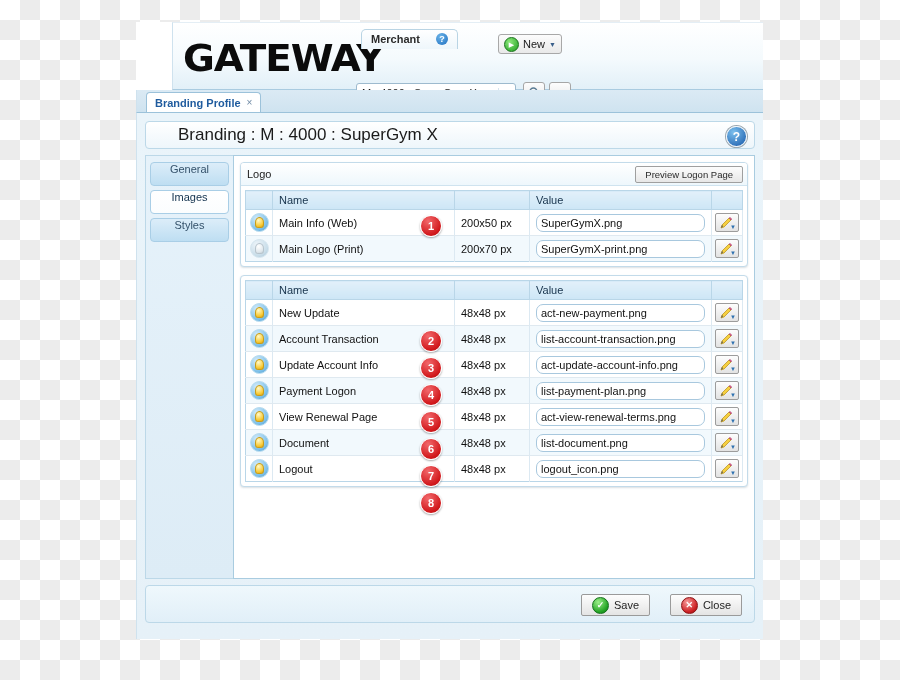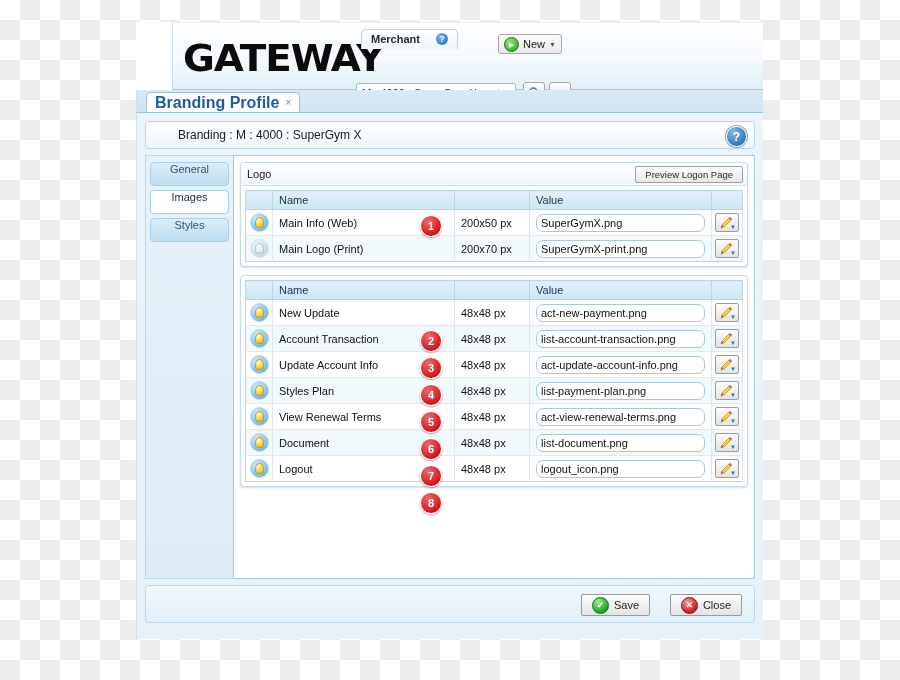--- a/index.html
+++ b/index.html
@@ -100,42 +100,42 @@
   }
   .tab{
     position:absolute;left:9px;top:2px;height:20px;
     background:#ffffff;
     border:1px solid #9cc2da;border-bottom:none;
     border-radius:4px 4px 0 0;
     padding:0 8px;
     display:flex;align-items:center;gap:6px;
     box-sizing:border-box;
   }
-  .tab .lbl{font-size:16px;font-weight:bold;color:#1f5b9e;}
+  .tab .lbl{font-size:11px;font-weight:bold;color:#1f5b9e;}
   .tab .x{font-size:10px;color:#6f8aa5;}
 
   
   .body-area{
     position:relative;
     height:calc(614px - 66px - 22px);
     background:linear-gradient(to bottom,#eaf4fa,#e6f1f8);
     border-left:1px solid #cfe2ee;
     box-sizing:border-box;
     padding:8px;
   }
 
   .breadcrumb-bar{
     position:relative;height:28px;
     background:linear-gradient(to bottom,#ffffff,#eef6fb);
     border:1px solid #bcd8e8;border-radius:4px;
     display:flex;align-items:center;
     padding:0 8px;
     box-sizing:border-box;
   }
-  .breadcrumb-bar .bc-text{font-size:12px;color:#1a1a1a;padding-left:24px;}
+  .breadcrumb-bar .bc-text{font-size:17px;color:#1a1a1a;padding-left:24px;}
   .help-round{
     position:absolute;right:7px;top:4px;
     width:19px;height:19px;border-radius:50%;
     background:radial-gradient(circle at 35% 28%,#7cc0ee,#1657a8);
     border:1px solid #f2f7fb;
     box-shadow:0 0 0 1px #9aa7b0;
     color:#fff;font-size:12px;font-weight:bold;
     display:flex;align-items:center;justify-content:center;
     line-height:1;
   }
@@ -519,39 +519,39 @@
                         <polygon points="1,11 2,8 3.2,9.3" fill="#5a5a5a"></polygon>
                       </svg>
                       <span class="mini-caret">▼</span>
                     </div>
                   </td>
                 </tr>
                 <tr class="alt">
                   <td class="col-icon"><span class="bulb">
                       <span class="glass"></span>
                     </span></td>
-                  <td class="col-name">Styles Plan</td>
+                  <td class="col-name">Payment Logon</td>
                   <td class="col-size">48x48 px</td>
                   <td class="col-val"><input class="vinput" value="list-payment-plan.png" style=""></td>
                   <td class="col-edit">
                     <div class="editbtn">
                       <svg class="pencil" viewBox="0 0 12 12">
                         <polygon points="1,11 2,8 9,1 11,3 4,10" fill="#f6cf3f" stroke="#b58c14" stroke-width=".7"></polygon>
                         <polygon points="9,1 11,3 11.8,2 10,0.4" fill="#e05a8a" stroke="#a43a63" stroke-width=".5"></polygon>
                         <polygon points="1,11 2,8 3.2,9.3" fill="#5a5a5a"></polygon>
                       </svg>
                       <span class="mini-caret">▼</span>
                     </div>
                   </td>
                 </tr>
                 <tr>
                   <td class="col-icon"><span class="bulb">
                       <span class="glass"></span>
                     </span></td>
-                  <td class="col-name">View Renewal Terms</td>
+                  <td class="col-name">View Renewal Page</td>
                   <td class="col-size">48x48 px</td>
                   <td class="col-val"><input class="vinput" value="act-view-renewal-terms.png" style=""></td>
                   <td class="col-edit">
                     <div class="editbtn">
                       <svg class="pencil" viewBox="0 0 12 12">
                         <polygon points="1,11 2,8 9,1 11,3 4,10" fill="#f6cf3f" stroke="#b58c14" stroke-width=".7"></polygon>
                         <polygon points="9,1 11,3 11.8,2 10,0.4" fill="#e05a8a" stroke="#a43a63" stroke-width=".5"></polygon>
                         <polygon points="1,11 2,8 3.2,9.3" fill="#5a5a5a"></polygon>
                       </svg>
                       <span class="mini-caret">▼</span>

